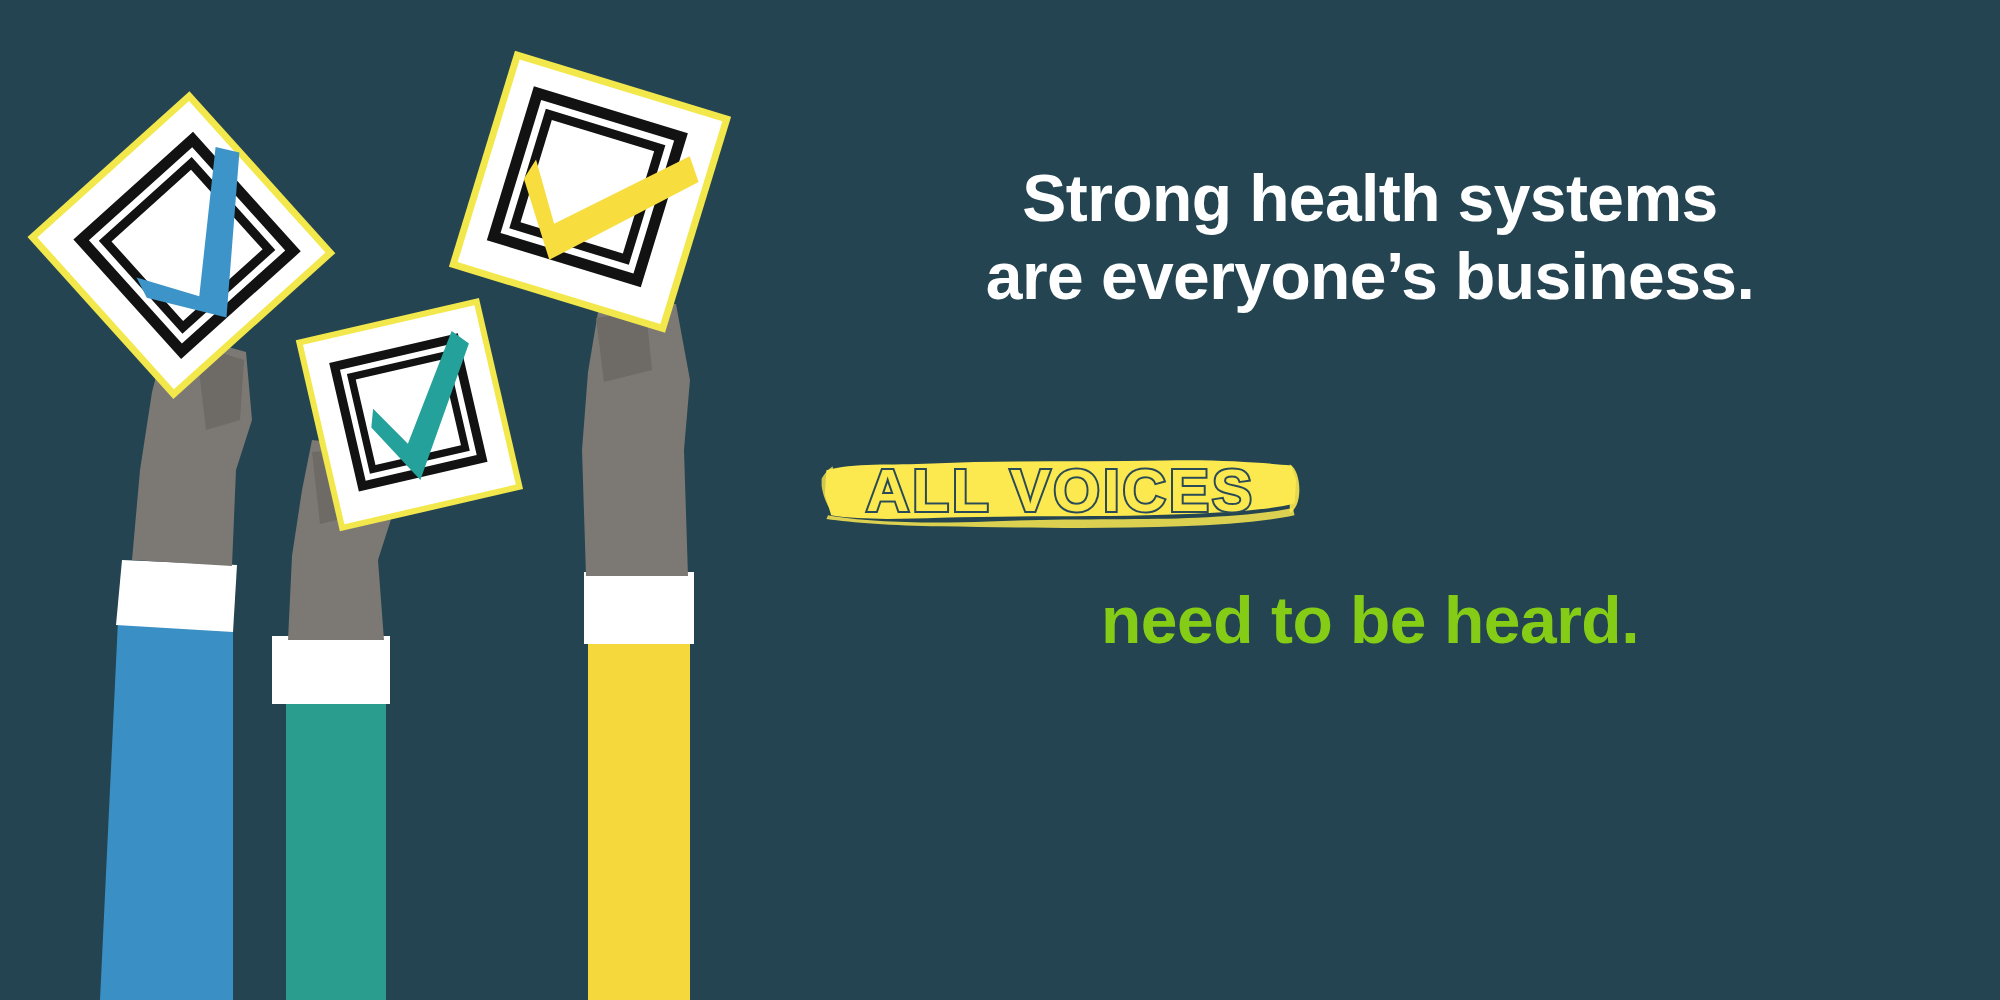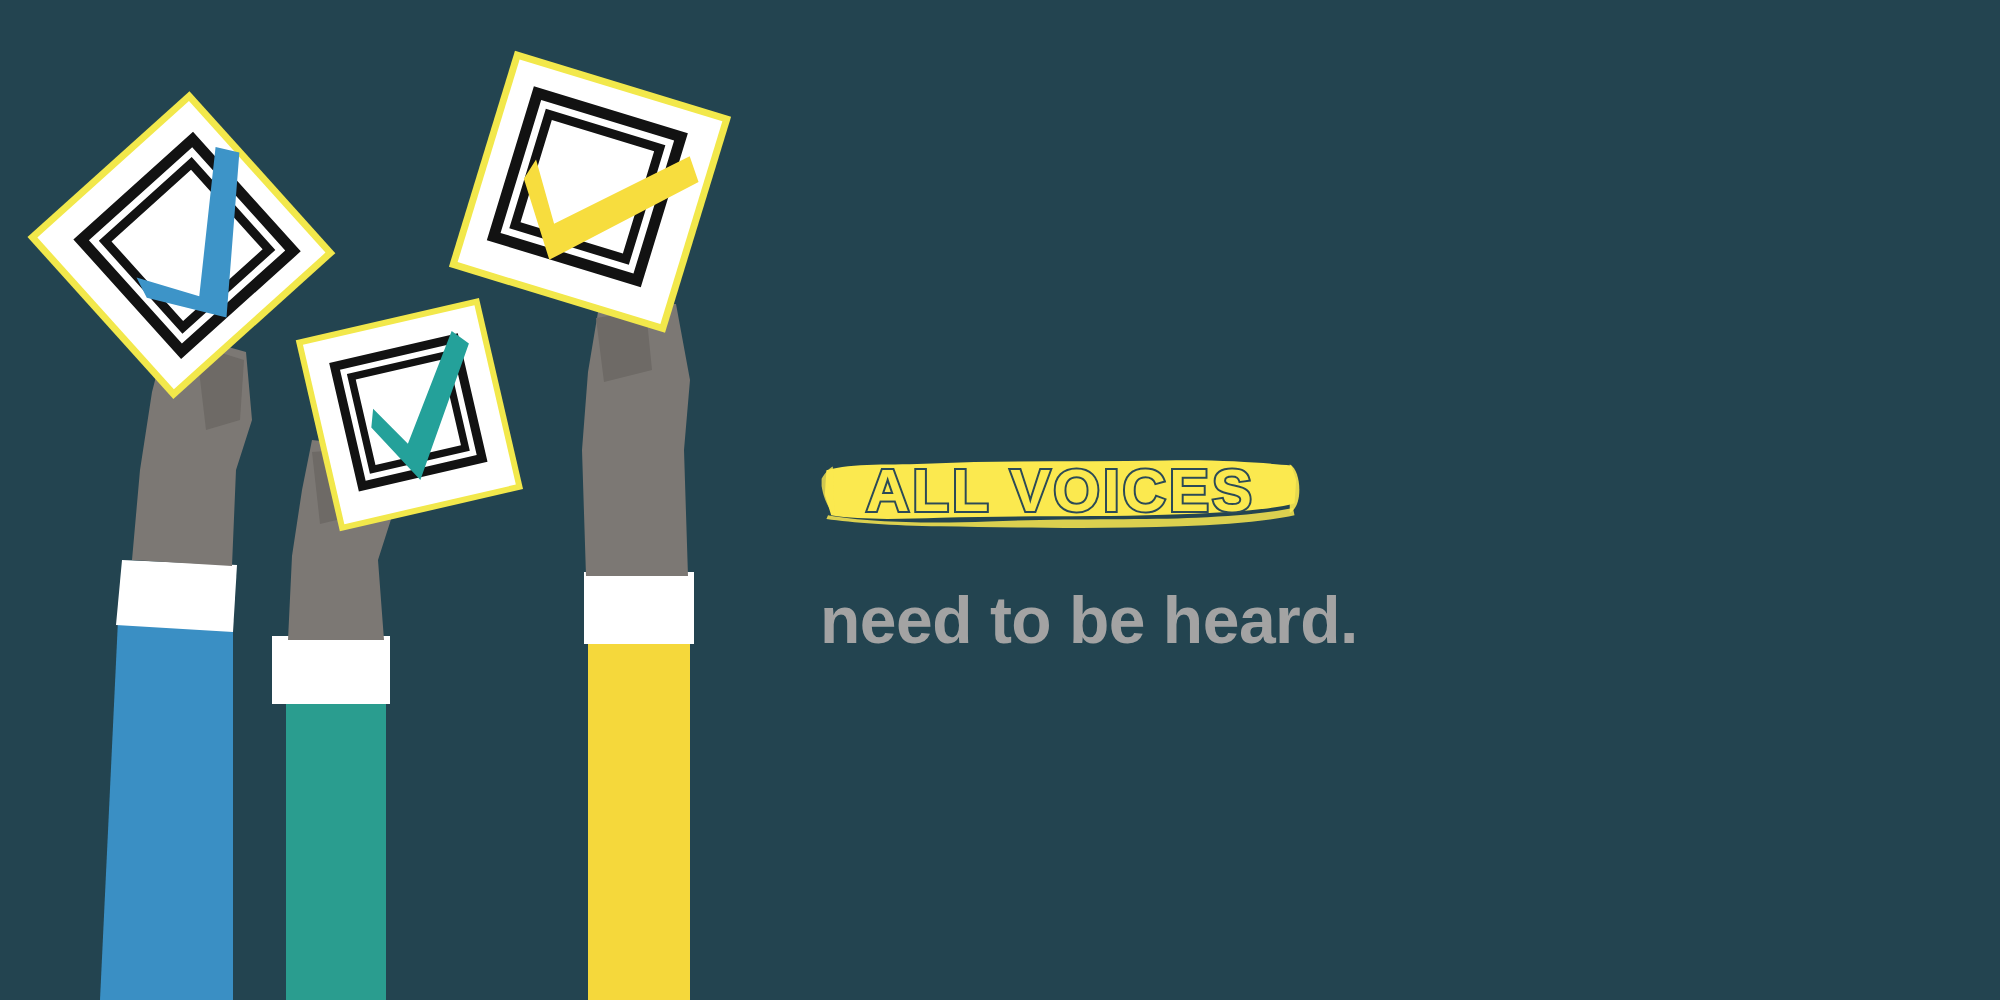--- a/index.html
+++ b/index.html
@@ -76,21 +76,22 @@
     color: #fbe94f;
     -webkit-text-stroke: 4px #2b4a57;
     paint-order: stroke fill;
     line-height: 1.02;
   }
   .subline {
     position: absolute;
     left: 0;
     top: 582px;
     width: 1100px;
-    color: #a3a3a3;
+    text-align: center;
+    color: #84cc16;
     font-family: "Liberation Sans", sans-serif;
     font-weight: bold;
     font-size: 66px;
     letter-spacing: -0.5px;
   }
 </style>
 </head>
 <body>
 
 <div id="stage">
@@ -154,20 +155,24 @@
             </g>
           </g>
           <path d="M370 420 L376 402 L402 444 L470 344 L484 360 L406 482 Z" fill="#24a19a"></path>
         </g>
       </g>
     </svg>
   </div>
 
   <div id="copy">
 
+    <div class="headline">
+      <span>Strong health systems</span>
+      <span class="l2">are everyone’s business.</span>
+    </div>
 
     <div class="voices-wrap">
       <span class="voices-inner">
         <svg class="brush" viewBox="0 0 600 130" preserveAspectRatio="none">
           <path d="M8 30 C 40 18, 90 22, 140 19 C 230 13, 330 17, 430 14
                    C 500 12, 552 18, 588 22 L 594 46 L 592 84
                    C 560 96, 500 100, 430 103 C 340 107, 240 104, 150 108
                    C 100 110, 50 112, 14 104 L 6 70 Z" fill="#fbe94f"></path>
           <path d="M10 104 C 60 116, 140 118, 210 114 C 300 109, 400 112, 470 108
                    C 520 105, 560 100, 590 92 L 592 104

